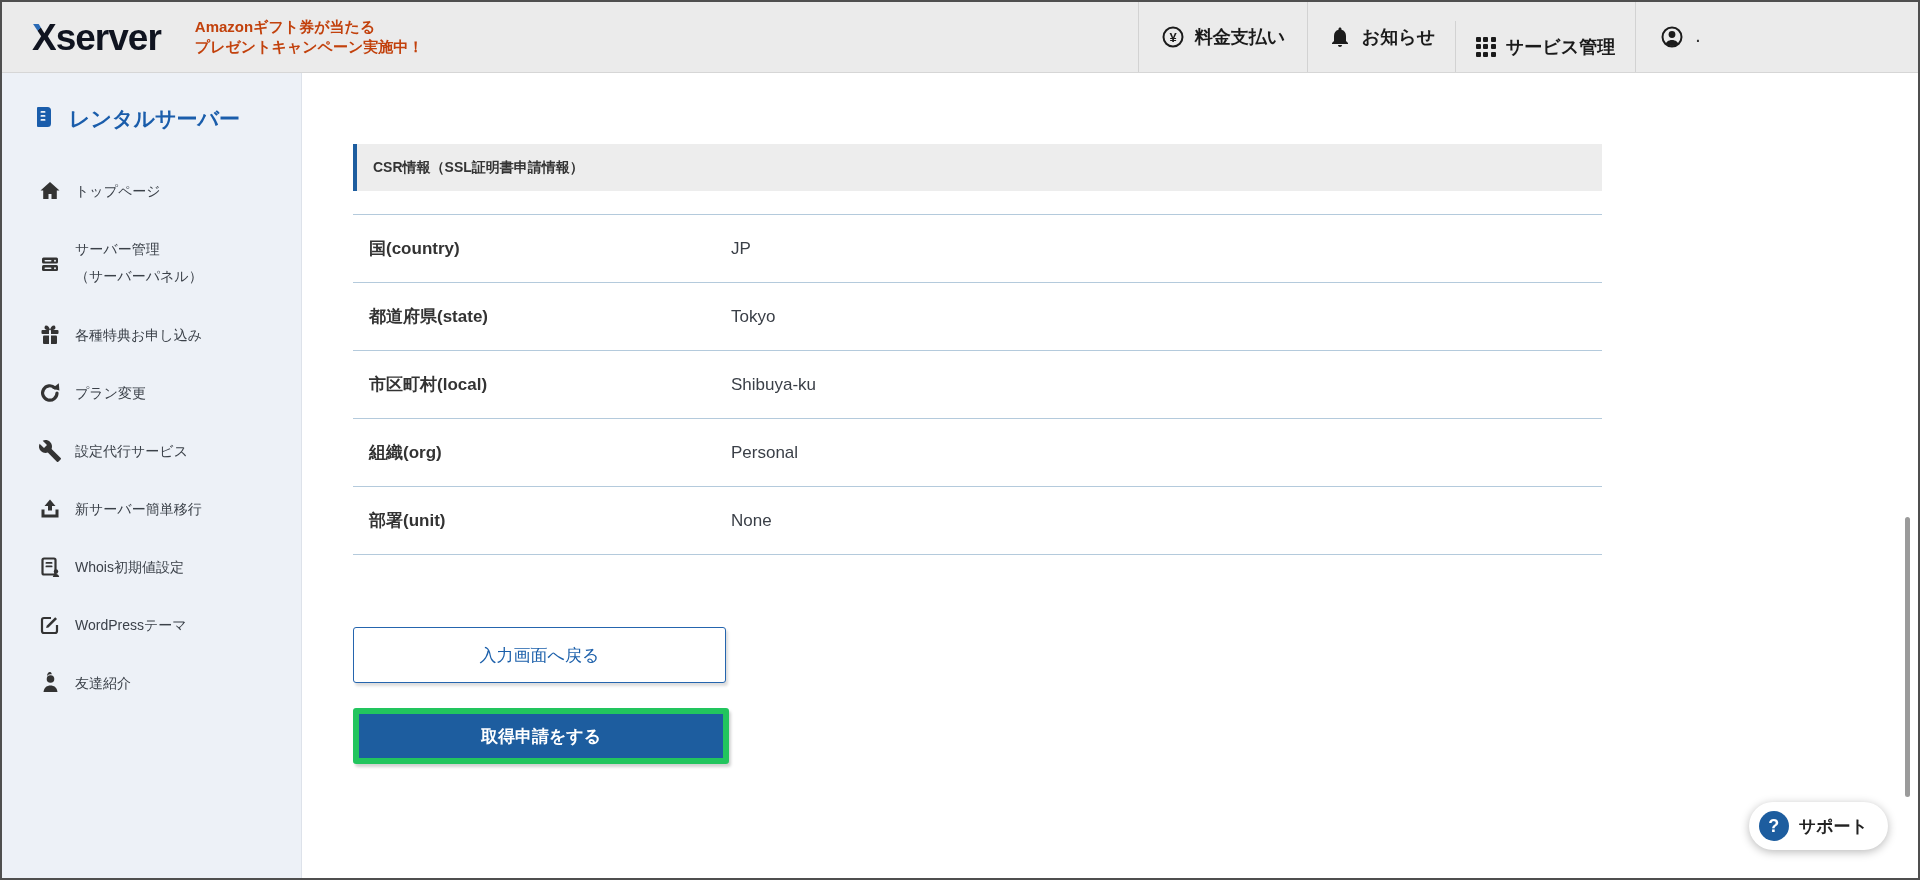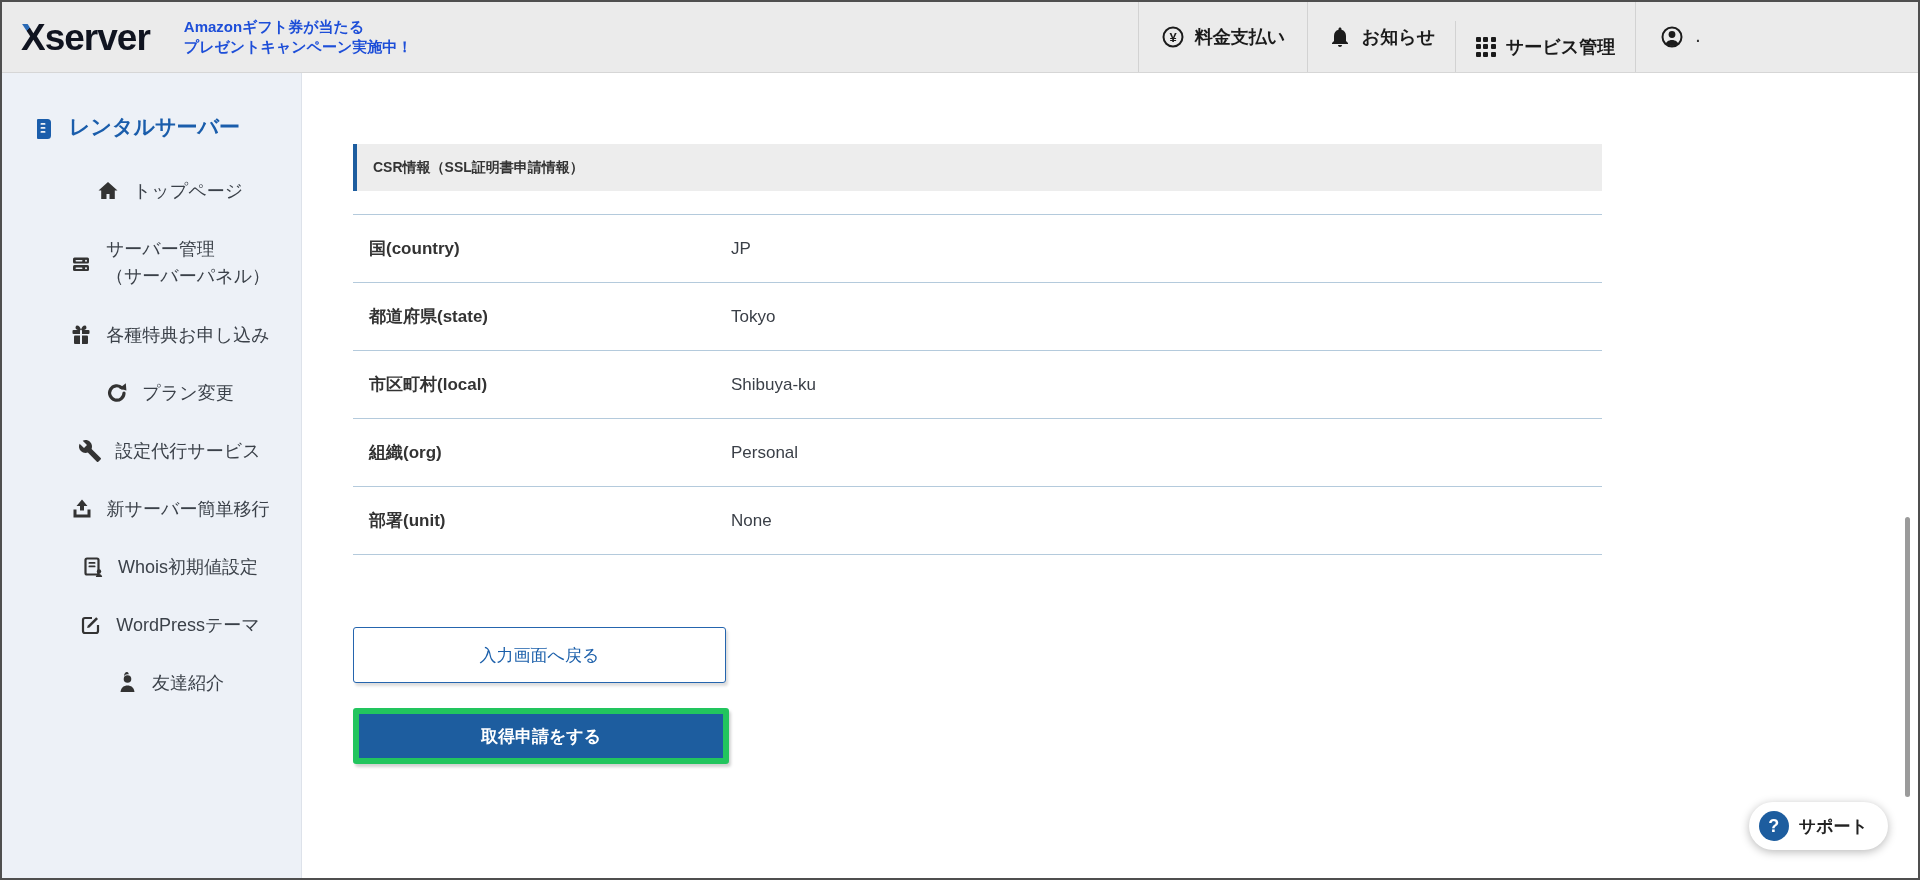--- a/index.html
+++ b/index.html
@@ -2,45 +2,45 @@
 <html><head>
 <meta charset="utf-8">
 <style>
   * { margin:0; padding:0; box-sizing:border-box; }
   html,body { background:#fff; }
   body { font-family:"Liberation Sans","DejaVu Sans",sans-serif; }
   .screen { position:relative; width:1920px; height:880px; border:2px solid #4f4f4f; background:#fff; overflow:hidden; }
 
   
   .header { position:relative; height:71px; background:#ebebeb; border-bottom:1px solid #d6d6d6; display:flex; align-items:stretch; }
-  .logo-wrap { display:flex; align-items:center; margin-left:19px; }
+  .logo-wrap { display:flex; align-items:center; margin-left:30px; }
   .logo { font-size:37px; font-weight:bold; color:#101420; letter-spacing:-1px; line-height:1; }
   .logo .x-accent { background:linear-gradient(135deg,#2a6ab5 0 30%,#101420 30%); -webkit-background-clip:text; background-clip:text; color:transparent; }
-  .campaign { margin-left:34px; display:flex; flex-direction:column; justify-content:center; font-size:15px; font-weight:bold; color:#1d4ed8; line-height:20px; }
+  .campaign { margin-left:34px; display:flex; flex-direction:column; justify-content:center; font-size:15px; font-weight:bold; color:#c2410c; line-height:20px; }
   .header-spacer { flex:1; }
   .header-menu { display:flex; align-items:stretch; }
   .hmenu-item { display:flex; align-items:center; justify-content:center; gap:10px; border-left:1px solid #d2d2d2; font-size:18px; font-weight:bold; color:#1b1b1b; cursor:pointer; }
   .hmenu-item.pay { width:169px; }
   .hmenu-item.news { width:148px; }
   .hmenu-item.services { width:180px;margin-top:19px; }
   .hmenu-item.account { width:283px; justify-content:flex-start; padding-left:24px; gap:12px; }
   .hicon { display:inline-flex; width:24px; height:24px; }
   .grid-icon { display:grid; grid-template-columns:repeat(3,5px); grid-template-rows:repeat(3,5px); gap:2.5px; width:auto; height:auto; }
   .grid-icon i { background:#1b1b1b; border-radius:1px; }
   .account-dot { font-size:14px; color:#333; }
 
   
   .body-row { display:flex; height:805px; }
 
   
   .sidebar { width:300px; background:#edf1f7; border-right:1px solid #dde2ea; flex-shrink:0; }
-  .side-brand { display:flex; align-items:flex-end; gap:13px; margin:32px 0 0 30px; height:36px; cursor:pointer; }
+  .side-brand { display:flex; align-items:flex-start; gap:13px; margin:32px 0 0 30px; height:36px; cursor:pointer; }
   .side-brand-label { font-size:21px; font-weight:bold; color:#1a5dab; }
   .side-nav { margin-top:21px; }
-  .snav-item { display:flex; align-items:center; gap:13px; height:58px; padding-left:36px; font-size:18px; color:#3b4149; cursor:pointer;justify-content:center; }
+  .snav-item { display:flex; align-items:center; gap:13px; height:58px; padding-left:36px; font-size:14px; color:#3b4149; cursor:pointer; }
   .snav-item.two-line { height:86px; }
   .snav-text { line-height:27px; }
   .snav-sub { display:block; }
   .sicon { width:24px; height:24px; flex-shrink:0; display:inline-flex; }
 
   
   .main { flex:1; position:relative; background:#fff; }
   .content { margin:12px 0 0 51px; width:1249px; }
   .id-row { display:flex; align-items:center; height:66px; border-top:1px solid #a9c0d4; border-bottom:1px solid #b4cadc; }
   .cell-label { flex:0 0 378px; padding-left:16px; font-size:17px; font-weight:bold; color:#333; }

